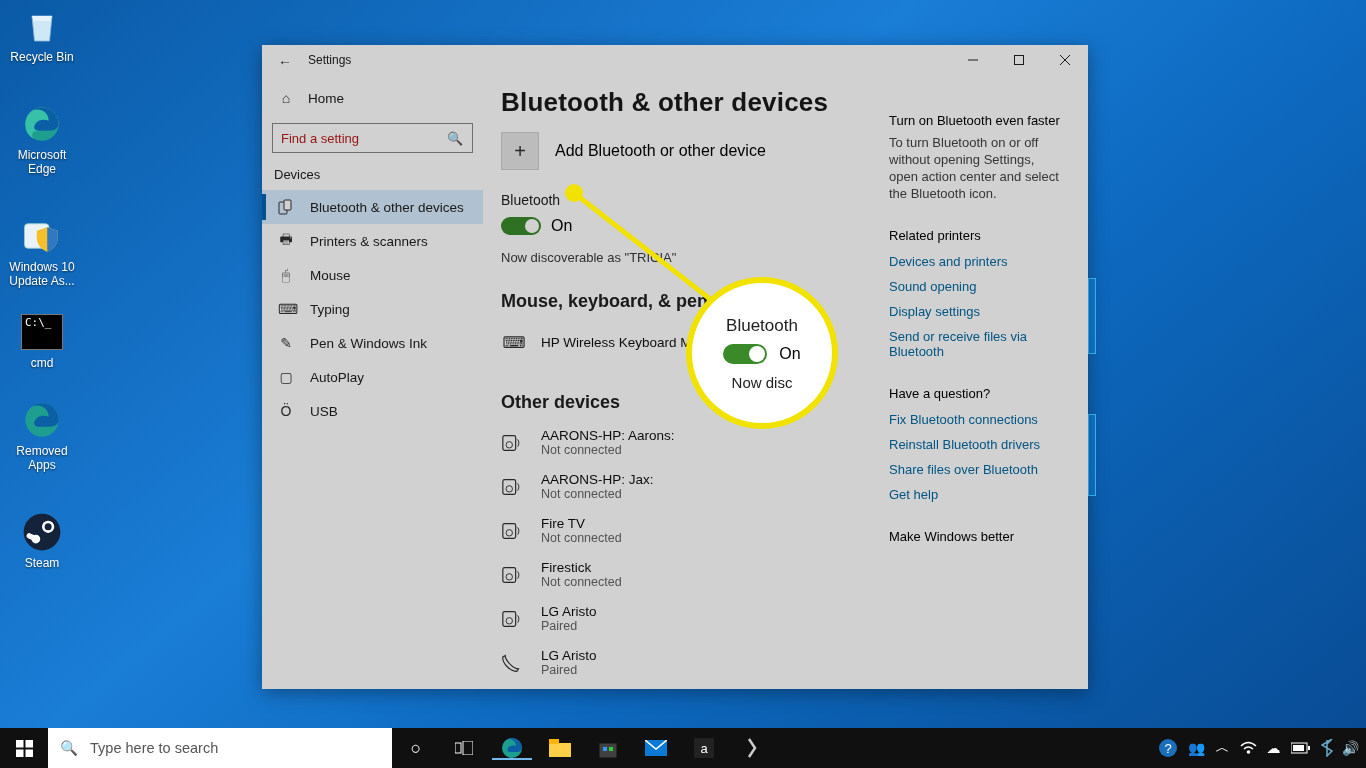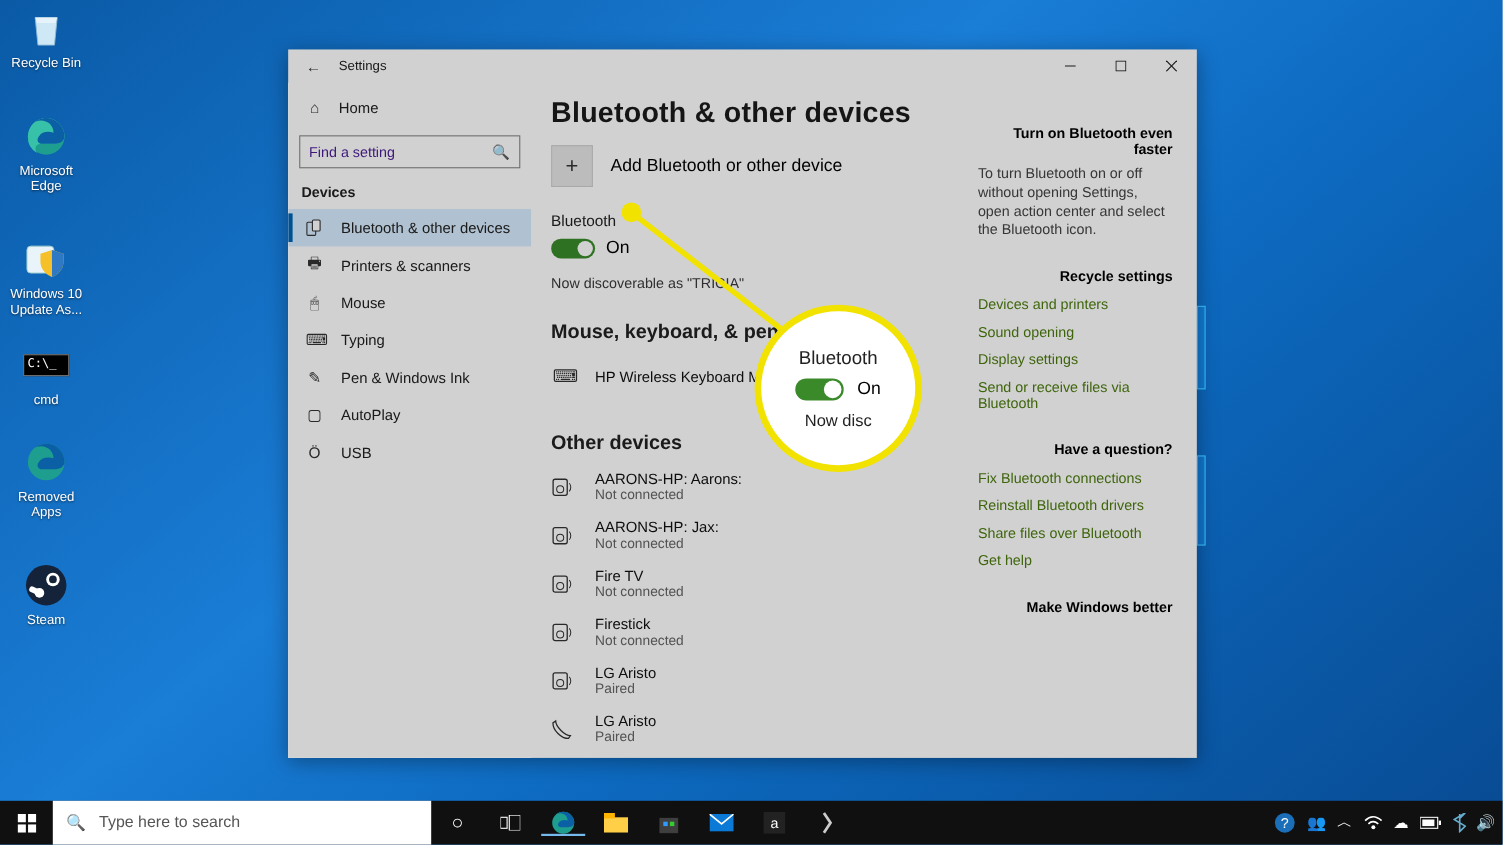--- a/index.html
+++ b/index.html
@@ -7,40 +7,40 @@
 body { background: linear-gradient(140deg, #0a5aa6 0%, #1a7dd6 40%, #0d6ac0 60%, #084a92 100%); position: relative; }
 
 
 .desktop { position: absolute; inset: 0; }
 .di { position: absolute; width: 76px; text-align: center; color: #fff; font-size: 12px; text-shadow: 0 1px 2px rgba(0,0,0,.6); cursor: default; }
 .di .ico { width: 44px; height: 44px; margin: 0 auto 2px; display: flex; align-items: center; justify-content: center; font-size: 28px; }
 .di .lbl { line-height: 14px; }
 .bin-svg { width: 40px; height: 40px; }
 .edge-svg { width: 40px; height: 40px; }
 .shield-svg { width: 42px; height: 42px; }
-.cmd-box { width: 42px; height: 20px; background: #000; border: 1px solid #777; color: #fff; font: 11px/1 monospace; padding: 2px 3px; text-align: left; }
+.cmd-box { width: 42px; height: 36px; background: #000; border: 1px solid #777; color: #fff; font: 11px/1 monospace; padding: 2px 3px; text-align: left; }
 .steam-svg { width: 42px; height: 42px; }
 
 
 .sel-hint { position: absolute; right: 270px; background: #1aa0ff55; border: 1px solid #39bfff; }
 
 
 .win { position: absolute; left: 262px; top: 45px; width: 826px; height: 644px; background: #fff; box-shadow: 0 4px 18px rgba(0,0,0,.35); display: flex; flex-direction: column; }
 .dim { position: absolute; inset: 0; background: rgba(0,0,0,.18); pointer-events: none; }
 .titlebar { height: 30px; display: flex; align-items: center; position: relative; }
 .tb-back { width: 46px; text-align: center; font-size: 14px; color: #333; }
 .tb-title { font-size: 12px; color: #222; }
 .tb-btns { position: absolute; right: 0; top: 0; height: 30px; display: flex; }
 .tb-btn { width: 46px; display: flex; align-items: center; justify-content: center; font-size: 11px; color: #222; }
 
 .win-body { flex: 1; display: flex; min-height: 0; }
 .sidebar { width: 221px; padding-top: 4px; background: #fff; border-right: none; font-size: 13.5px; color: #222; overflow: hidden; }
 .sb-home { display: flex; align-items: center; gap: 14px; height: 38px; padding: 0 16px; }
-.sb-search { margin: 6px 10px 14px; height: 30px; border: 1px solid #888; display: flex; align-items: center; padding: 0 8px; color: #4c1d95; font-size: 13px; justify-content: space-between; }
-.sb-head { padding: 0 12px 8px; font-weight: 700; font-size: 13px; }
+.sb-search { margin: 6px 10px 14px; height: 30px; border: 1px solid #888; display: flex; align-items: center; padding: 0 8px; color: #b91c1c; font-size: 13px; justify-content: space-between; }
+.sb-head { padding: 0 12px 8px; font-weight: 400; font-size: 13px; }
 .sb-item { display: flex; align-items: center; gap: 16px; height: 34px; padding: 0 16px; position: relative; }
 .sb-item.active { background: #d7ecff; }
 .sb-item.active::before { content: ""; position: absolute; left: 0; top: 4px; bottom: 4px; width: 4px; background: #0063b1; }
 .sb-ico { width: 16px; text-align: center; color: #333; font-size: 14px; }
 
 .main { flex: 1; display: flex; padding: 8px 0 0 18px; min-width: 0; }
 .content { width: 388px; padding-right: 8px; overflow: hidden; }
 .aside { flex: 1; padding: 30px 22px 0 0; font-size: 13px; }
 
 h1 { font-weight: 600; font-size: 26px; letter-spacing: .2px; color: #1a1a1a; padding: 4px 0 14px; }
@@ -52,23 +52,23 @@
 .toggle::after { content: ""; position: absolute; right: 2px; top: 2px; width: 14px; height: 14px; background: #fff; border-radius: 50%; }
 .small { font-size: 13px; color: #3a3a3a; padding: 10px 0 22px; }
 
 h2 { font-weight: 600; font-size: 18px; color: #222; padding: 4px 0 8px; }
 .dev { display: flex; align-items: center; gap: 14px; height: 44px; }
 .dev-ico { width: 26px; text-align: center; color: #333; }
 .dev-txt { line-height: 15px; }
 .dev-name { font-size: 13.5px; color: #111; }
 .dev-stat { font-size: 12.5px; color: #666; }
 
-.aside-h { font-weight: 700; padding-bottom: 6px; text-align: right; }
+.aside-h { font-weight: 400; padding-bottom: 6px; }
 .aside-p { color: #444; line-height: 17px; padding-bottom: 26px; }
-.link { color: #4d7c0f; padding: 5px 0; display: block; font-size: 13px; }
+.link { color: #0369a1; padding: 5px 0; display: block; font-size: 13px; }
 
 
 .callout { position: absolute; left: 692px; top: 283px; width: 140px; height: 140px; border-radius: 50%; background: #fff; box-shadow: 0 0 0 6px #f2e200; display: flex; flex-direction: column; align-items: center; justify-content: center; z-index: 5; }
 .callout .lbl1 { font-size: 17px; color: #222; margin-bottom: 8px; }
 .callout .trow { display: flex; align-items: center; gap: 12px; }
 .callout .tog { width: 44px; height: 20px; border-radius: 10px; background: #3a8a2a; position: relative; }
 .callout .tog::after { content: ""; position: absolute; right: 2px; top: 2px; width: 16px; height: 16px; background: #fff; border-radius: 50%; }
 .callout .on { font-size: 16px; }
 .callout .lbl2 { font-size: 15px; color: #222; margin-top: 10px; }
 .leader { position: absolute; left: 560px; top: 183px; width: 200px; height: 160px; z-index: 4; pointer-events: none; }
@@ -327,21 +327,21 @@
               </span>
             </div>
             <div class="dev"></div>
           </div>
       </div>
 
       <div class="aside">
         <div class="aside-h">Turn on Bluetooth even faster</div>
         <div class="aside-p">To turn Bluetooth on or off without opening Settings, open action center and select the Bluetooth icon.</div>
 
-        <div class="aside-h">Recycle settings</div>
+        <div class="aside-h">Related printers</div>
         <div id="links1">
             <span class="link">Devices and printers</span>
             <span class="link">Sound opening</span>
             <span class="link">Display settings</span>
             <span class="link">Send or receive files via Bluetooth</span>
           </div>
 
         <div class="aside-h" style="margin-top:22px">Have a question?</div>
         <div id="links2">
             <span class="link">Fix Bluetooth connections</span>

